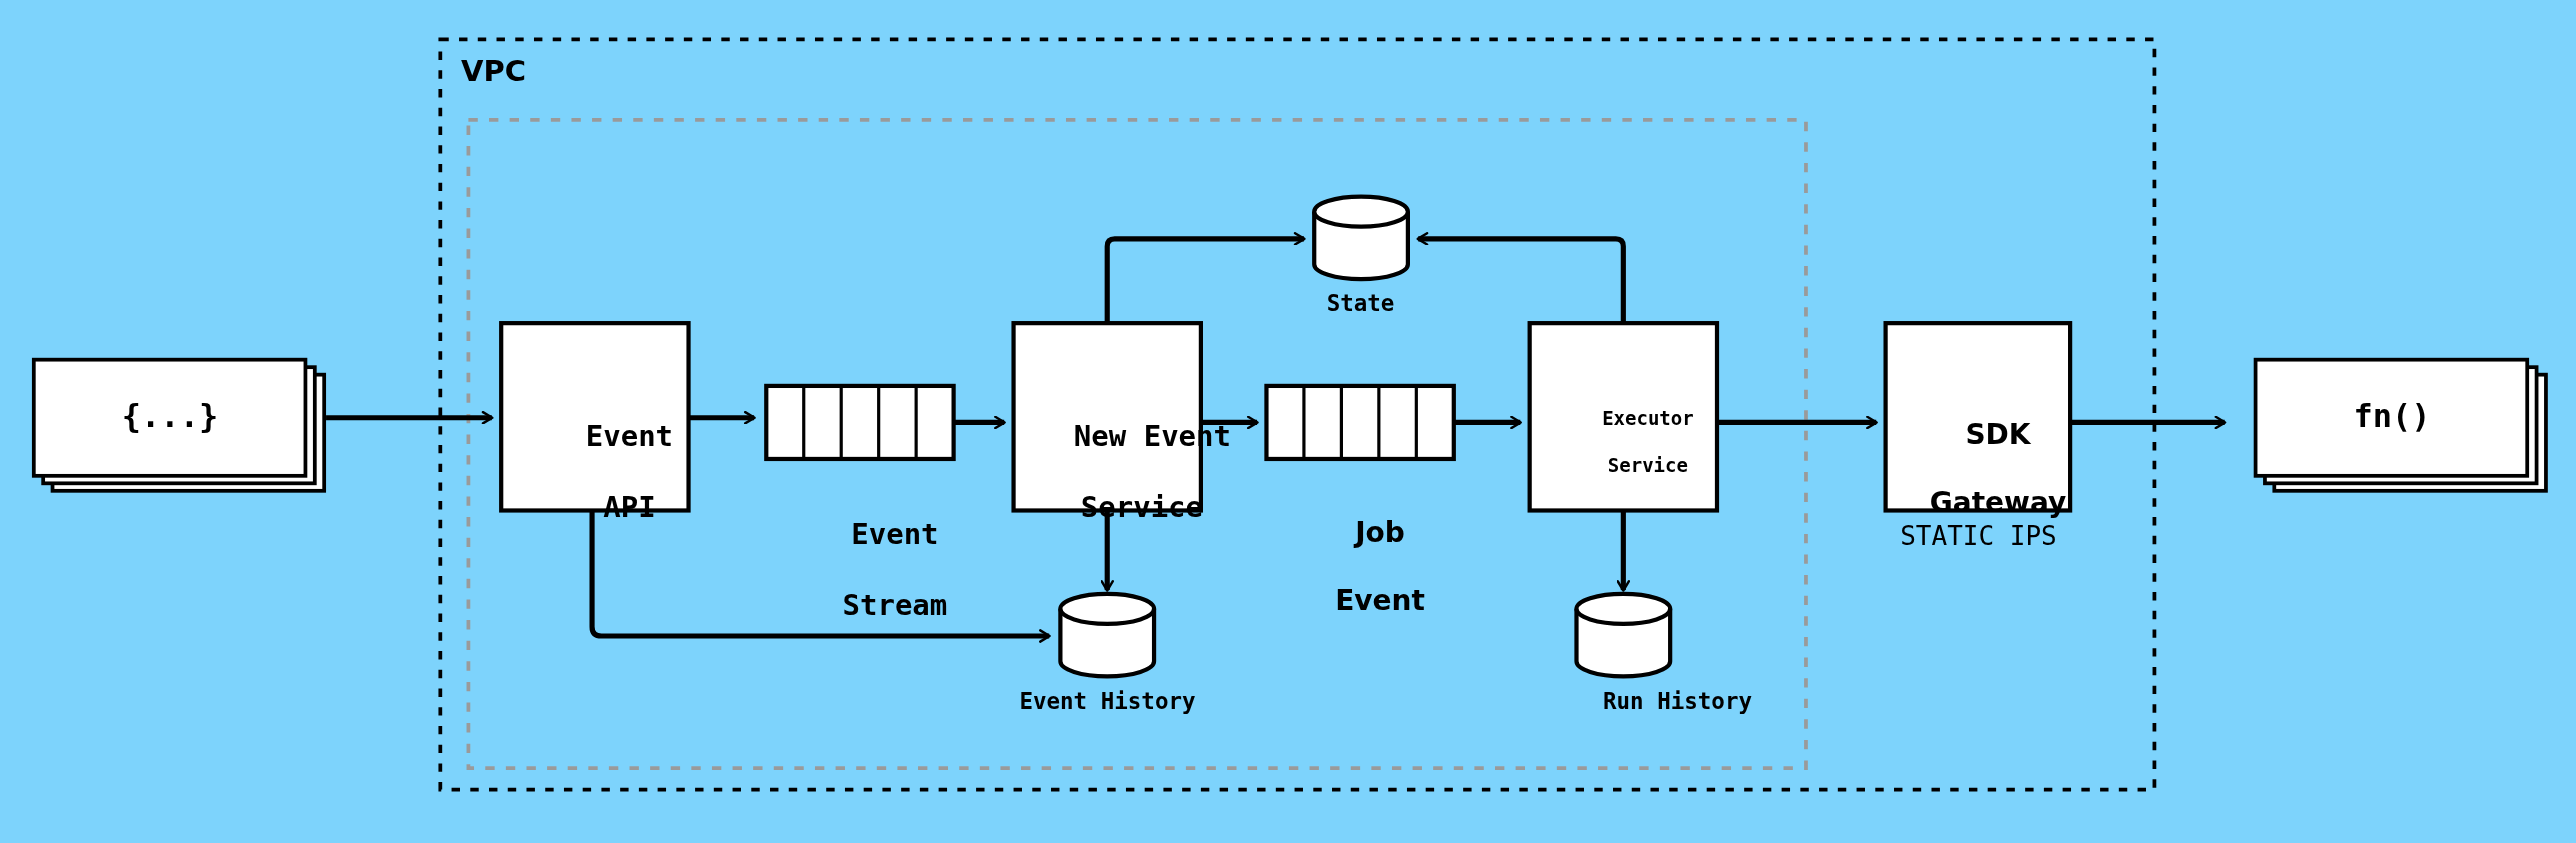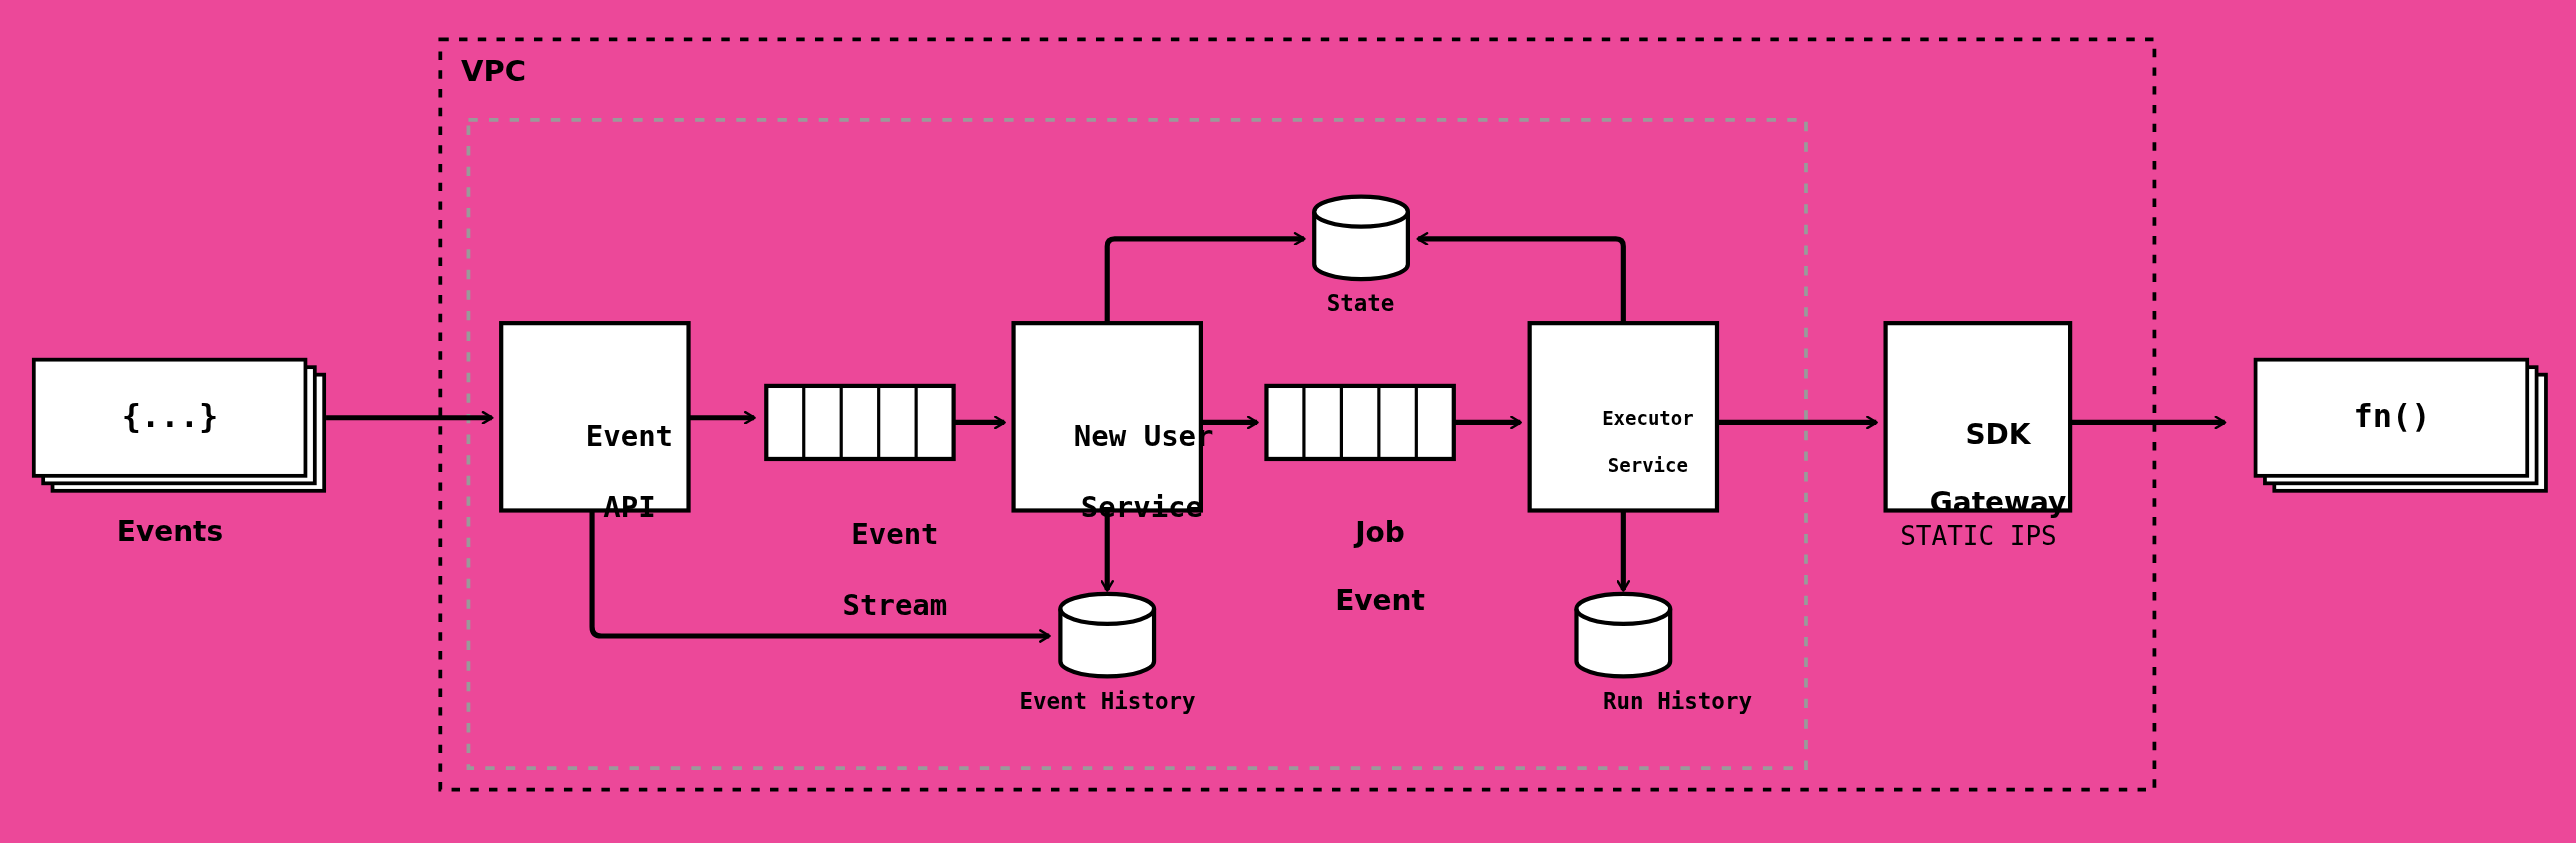--- a/index.html
+++ b/index.html
@@ -4,21 +4,21 @@
 <style>
   html, body {
     margin: 0;
     padding: 0;
     background: #ffffff;
   }
   #canvas {
     position: relative;
     width: 2576px;
     height: 843px;
-    background: #ec4899;
+    background: #7dd3fc;
     overflow: hidden;
     font-family: "DejaVu Sans Mono", monospace;
   }
   #canvas svg {
     position: absolute;
     left: 0;
     top: 0;
   }
   .lbl {
     position: absolute;
@@ -170,34 +170,33 @@
       <rect x="2418" y="392" width="290" height="124" fill="#ffffff" stroke="#000000" stroke-width="4"></rect>
       <rect x="2408" y="384" width="290" height="124" fill="#ffffff" stroke="#000000" stroke-width="4"></rect>
     </g>
   </svg>
 
   <div class="lbl sans-bold" style="left:461px; top:54px; width:187px; text-align:left; font-size:29px;">VPC</div>
 
 
   <div class="lbl mono-bold" style="left:34px; top:397px; width:272px; font-size:32px;">{...}</div>
 
-  <div class="lbl sans-bold" style="left:34px; top:515px; width:272px; font-size:28px;">Events</div>
 
   <div class="lbl mono-bold" style="left:501px; top:384px; width:187px; font-size:29px;">
     <span>Event</span><br>
     <span>API</span>
   </div>
 
   <div class="lbl mono-bold" style="left:738px; top:482px; width:244px; font-size:29px;">
     <span>Event</span><br>
     <span>Stream</span>
   </div>
 
   <div class="lbl mono-bold" style="left:1004px; top:384px; width:206px; font-size:29px;">
-    <span>New User</span><br>
+    <span>New Event</span><br>
     <span>Service</span>
   </div>
 
   <div class="lbl sans-bold" style="left:1248px; top:482px; width:225px; font-size:28px;">
     <span>Job</span><br>
     <span>Event</span>
   </div>
 
   <div class="lbl mono-bold" style="left:1522px; top:384px; width:206px; font-size:19px;">
     <span>Executor</span><br>

